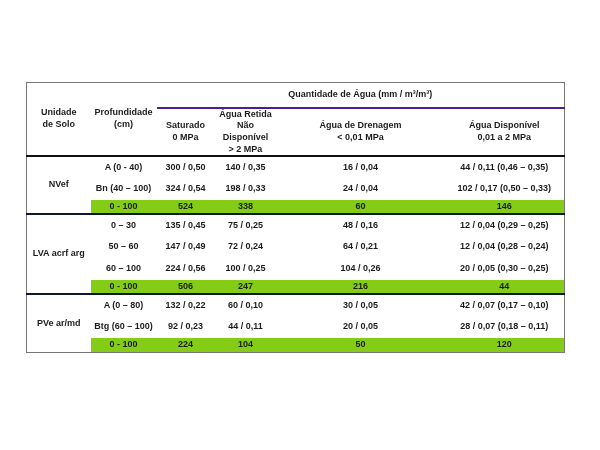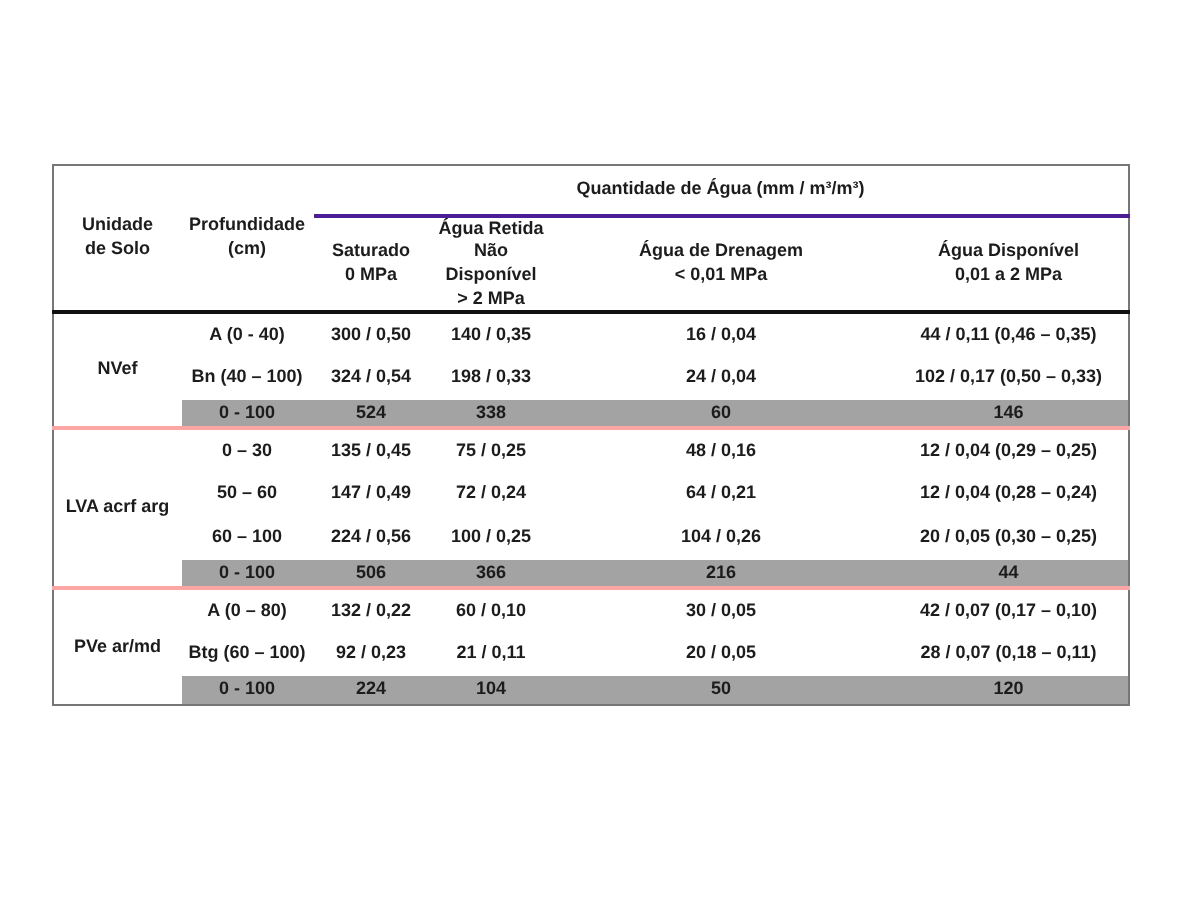--- a/index.html
+++ b/index.html
@@ -36,23 +36,23 @@
 
   .h-qty {
     border-bottom: 2px solid #4c1d95;
     font-size: 9.5px;
   }
 
   
   .hdr-bottom { border-bottom: 2px solid #111111; }
 
   
-  .grp-bottom { border-bottom: 2px solid #fca5a5; }
+  .grp-bottom { border-bottom: 2px solid #0f172a; }
 
-  .total-cell { background: #a3a3a3; }
+  .total-cell { background: #84cc16; }
 
   .unit-cell { font-size: 9px; }
 </style>
 </head>
 <body>
 
 <table class="soil-table">
   <colgroup>
     <col style="width:64px">
     <col style="width:66px">
@@ -123,37 +123,37 @@
   <tr class="data-row">
     <td>60 – 100</td>
     <td>224 / 0,56</td>
     <td>100 / 0,25</td>
     <td>104 / 0,26</td>
     <td>20 / 0,05 (0,30 – 0,25)</td>
   </tr>
   <tr class="total-row">
     <td class="total-cell grp-bottom">0 - 100</td>
     <td class="total-cell grp-bottom">506</td>
-    <td class="total-cell grp-bottom">366</td>
+    <td class="total-cell grp-bottom">247</td>
     <td class="total-cell grp-bottom">216</td>
     <td class="total-cell grp-bottom">44</td>
   </tr>
 
   <tr class="data-row">
     <td rowspan="3" class="unit-cell">PVe ar/md</td>
     <td>A (0 – 80)</td>
     <td>132 / 0,22</td>
     <td>60 / 0,10</td>
     <td>30 / 0,05</td>
     <td>42 / 0,07 (0,17 – 0,10)</td>
   </tr>
   <tr class="data-row">
     <td>Btg (60 – 100)</td>
     <td>92 / 0,23</td>
-    <td>21 / 0,11</td>
+    <td>44 / 0,11</td>
     <td>20 / 0,05</td>
     <td>28 / 0,07 (0,18 – 0,11)</td>
   </tr>
   <tr class="total-row">
     <td class="total-cell">0 - 100</td>
     <td class="total-cell">224</td>
     <td class="total-cell">104</td>
     <td class="total-cell">50</td>
     <td class="total-cell">120</td>
   </tr>

